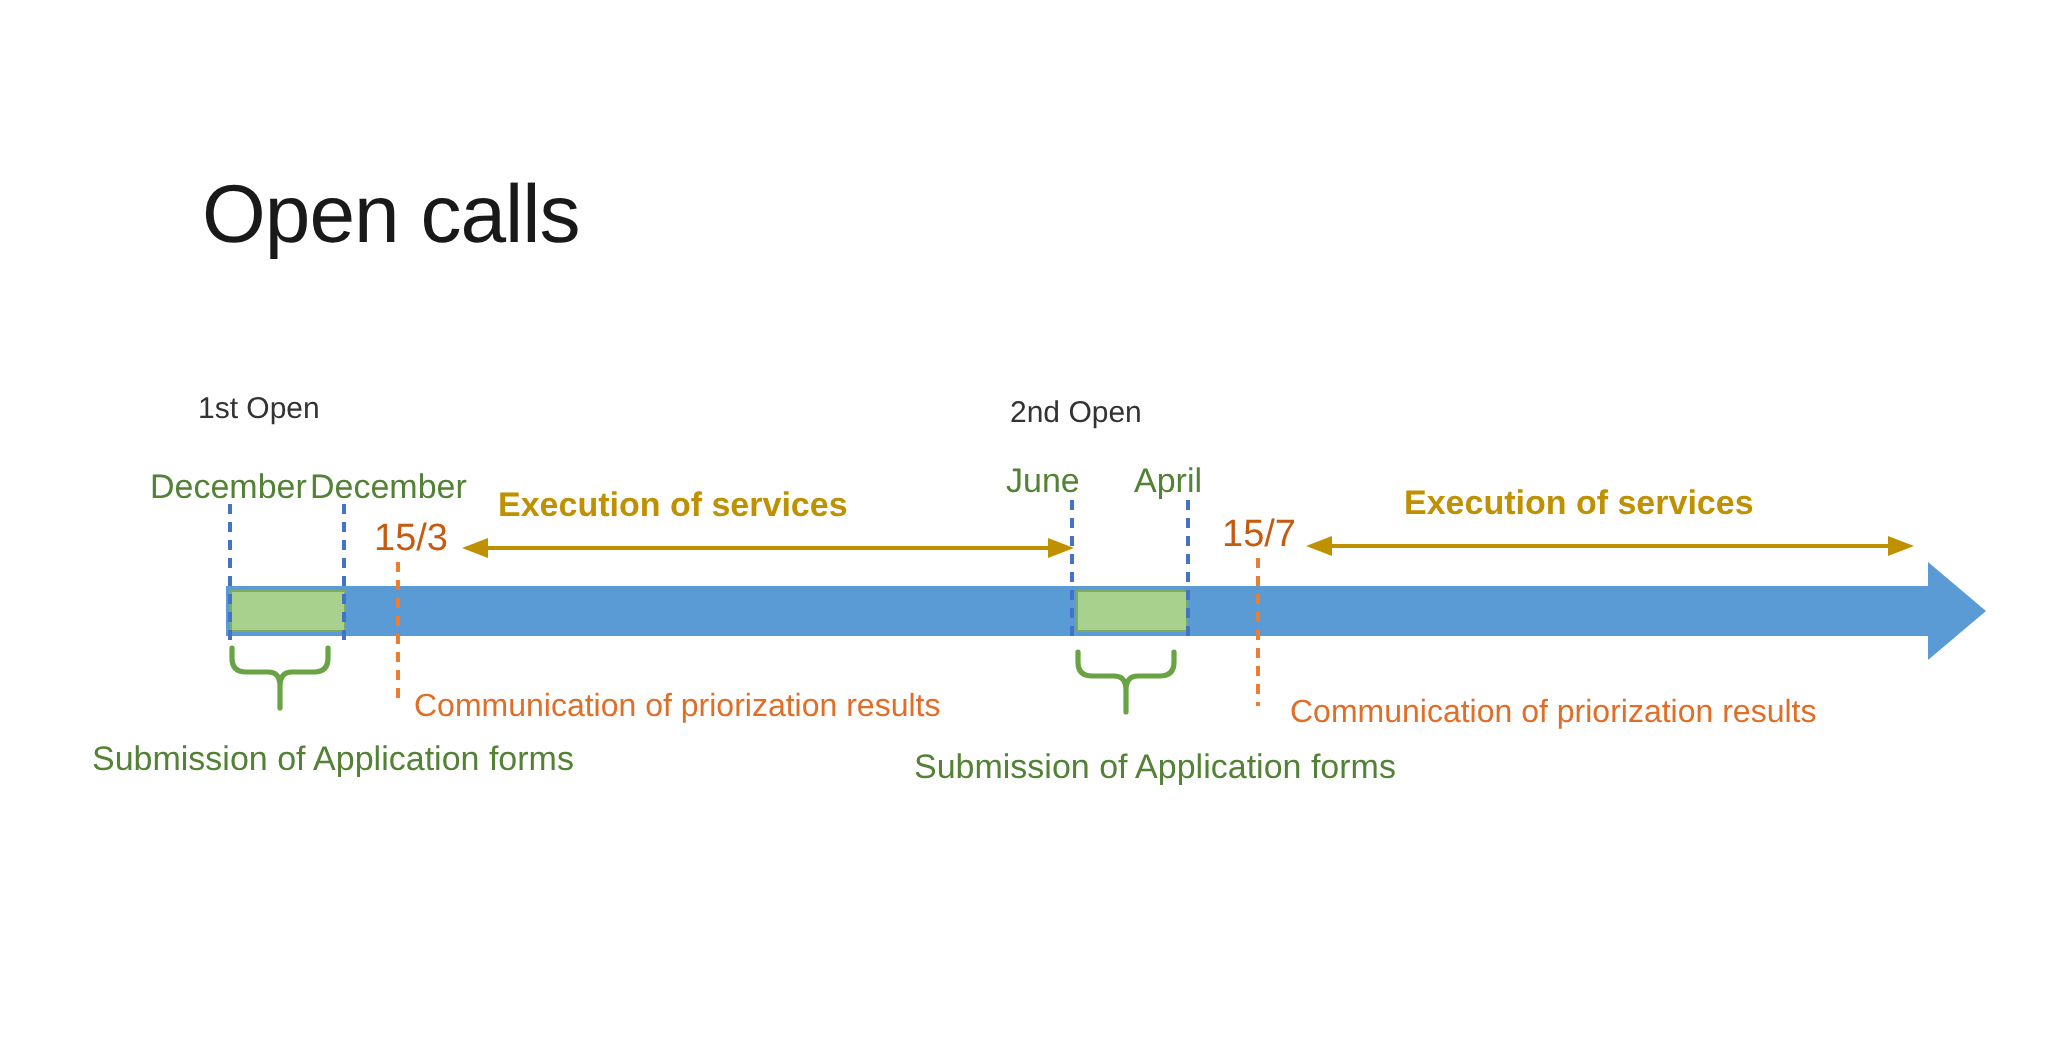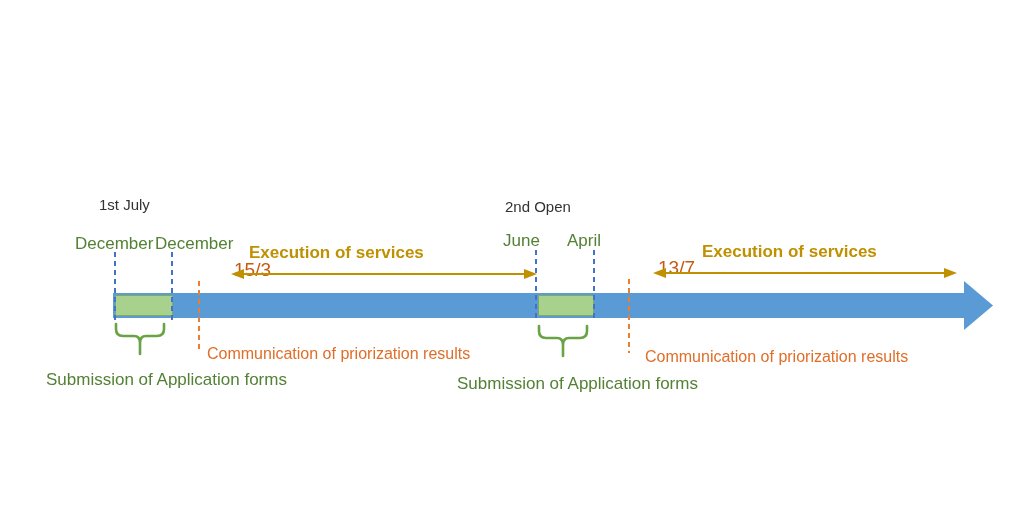--- a/index.html
+++ b/index.html
@@ -11,21 +11,21 @@
     font-family:"Liberation Sans","DejaVu Sans",sans-serif;
   }
   .abs{position:absolute;white-space:nowrap;}
 
   .title{
     left:101px;top:84px;
     font-size:41px;font-weight:300;color:#191919;letter-spacing:-0.5px;
   }
   .call-name{font-size:15px;color:#333333;}
   .month{font-size:17px;color:var(--text-green);}
-  .result-date{font-size:19px;color:var(--date-orange);margin-left:47px;}
+  .result-date{font-size:19px;color:var(--date-orange);}
   .exec-label{font-size:17px;font-weight:bold;color:var(--execution-gold);}
   .comm-label{font-size:16px;color:var(--comm-orange);}
   .subm-label{font-size:17px;color:var(--text-green);}
 
   .vdash{position:absolute;width:2px;z-index:4;}
   .vdash.blue{background:repeating-linear-gradient(to bottom,var(--dash-blue) 0 5px,transparent 5px 9px);}
   .vdash.orange{background:repeating-linear-gradient(to bottom,var(--dash-orange) 0 5px,transparent 5px 9px);}
 
   .seg{
     position:absolute;top:295px;height:21px;z-index:3;
@@ -38,27 +38,28 @@
   .gold-arrow line{stroke:var(--execution-gold);stroke-width:2;}
   .gold-arrow polygon{fill:var(--execution-gold);}
   .brace{position:absolute;z-index:2;}
   .brace path{stroke:var(--brace-green);stroke-width:2.6;fill:none;stroke-linecap:round;}
 </style>
 </head>
 <body>
 
 <div class="slide">
 
+  <div class="abs title">Open calls</div>
 
   <svg class="timeline-svg" width="882" height="56">
     <rect x="0" y="16" width="851" height="25" fill="var(--timeline-blue)"></rect>
     <polygon points="851,4 880,28.5 851,53" fill="var(--timeline-blue)"></polygon>
   </svg>
 
-  <div class="abs call-name" style="left:99px;top:196px;">1st July</div>
+  <div class="abs call-name" style="left:99px;top:196px;">1st Open</div>
   <div class="abs month" style="left:75px;top:234px;">December</div>
   <div class="abs month" style="left:155px;top:234px;">December</div>
   <div class="abs result-date" style="left:187px;top:259px;">15/3</div>
 
   <div class="vdash blue" style="left:114px;top:252px;height:70px;"></div>
   <div class="vdash blue" style="left:171px;top:252px;height:70px;"></div>
   <div class="vdash orange" style="left:198px;top:281px;height:72px;"></div>
 
   <div class="seg" style="left:115px;width:58px;"></div>
 
@@ -72,21 +73,21 @@
   <svg class="brace" style="left:113px;top:322px;" width="54" height="34" viewBox="0 0 54 34">
     <path d="M3 2 L3 7 Q3 14 10 14 L21 14 Q27 14 27 21 L27 32 M51 2 L51 7 Q51 14 44 14 L33 14 Q27 14 27 21"></path>
   </svg>
 
   <div class="abs comm-label" style="left:207px;top:345px;">Communication of priorization results</div>
   <div class="abs subm-label" style="left:46px;top:370px;">Submission of Application forms</div>
 
   <div class="abs call-name" style="left:505px;top:198px;">2nd Open</div>
   <div class="abs month" style="left:503px;top:231px;">June</div>
   <div class="abs month" style="left:567px;top:231px;">April</div>
-  <div class="abs result-date" style="left:611px;top:257px;">13/7</div>
+  <div class="abs result-date" style="left:611px;top:257px;">15/7</div>
 
   <div class="vdash blue" style="left:535px;top:250px;height:72px;"></div>
   <div class="vdash blue" style="left:593px;top:250px;height:72px;"></div>
   <div class="vdash orange" style="left:628px;top:279px;height:74px;"></div>
 
   <div class="seg" style="left:538px;width:56px;"></div>
 
   <div class="abs exec-label" style="left:702px;top:242px;">Execution of services</div>
   <svg class="gold-arrow" style="left:653px;top:266px;" width="304" height="14">
     <line x1="11" y1="7" x2="293" y2="7"></line>

